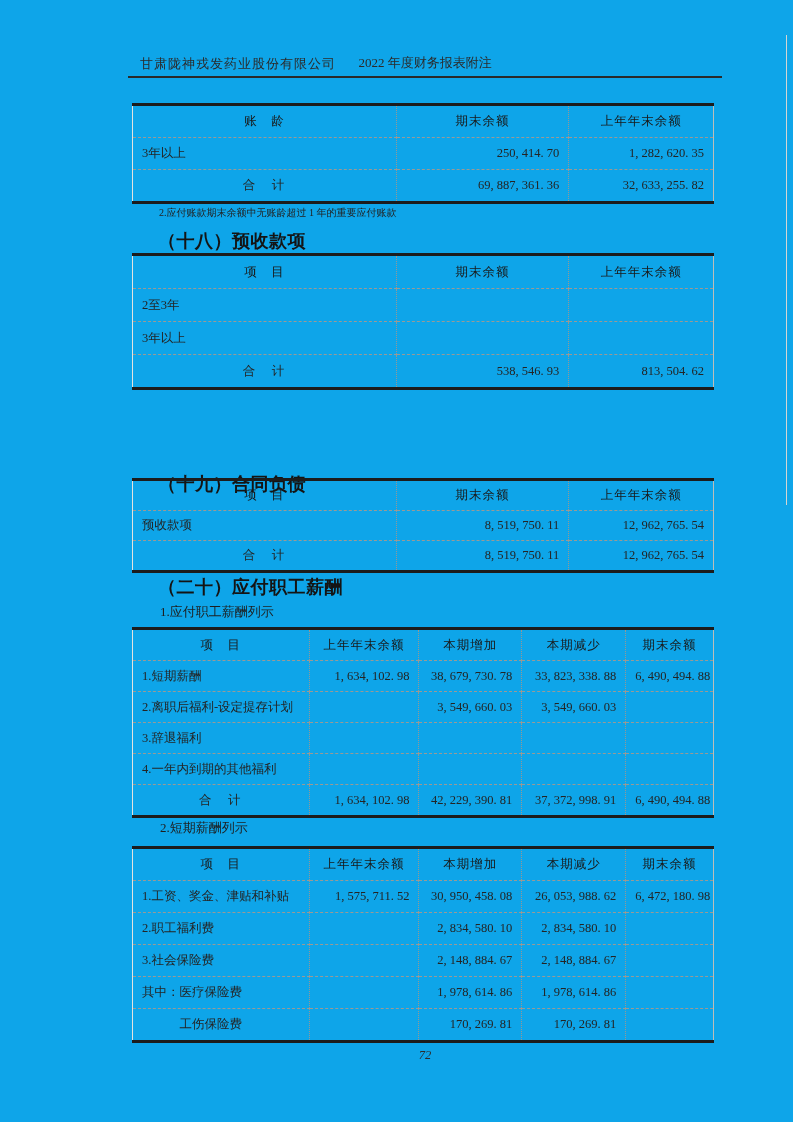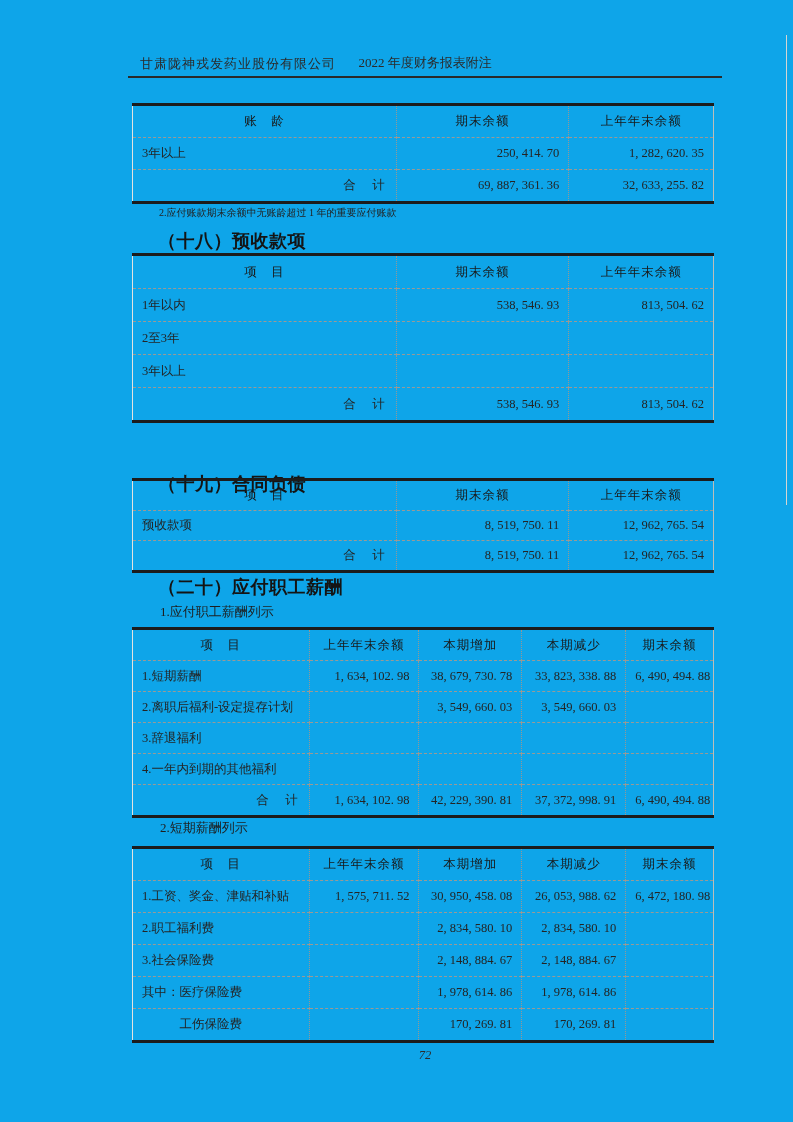--- a/index.html
+++ b/index.html
@@ -25,21 +25,21 @@
     border-left:1px solid #e3e3e0; border-right:1px solid #bdbdb8;
     font-size:12.5px; color:#242424;
   }
   table.doc th, table.doc td{
     padding:0 9px; font-weight:normal; overflow:hidden; white-space:nowrap;
   }
   table.doc th{text-align:center; color:#191919; letter-spacing:1px;}
   table.doc th:not(:first-child), table.doc td:not(:first-child){border-left:1px dotted #979792;}
   table.doc tbody td{border-top:1px dashed #9a9a95;}
   td.lbl{text-align:left; padding-left:7px;}
-  td.lbl.total{text-align:right; letter-spacing:2px;}
+  td.lbl.total{text-align:center; letter-spacing:2px;}
   td.num{text-align:right; padding-right:11px;}
   
   .c3 col:nth-child(1){width:45.4%}
   .c3 col:nth-child(2){width:29.7%}
   .c3 col:nth-child(3){width:24.9%}
   .c5 col:nth-child(1){width:30.4%}
   .c5 col:nth-child(2){width:18.9%}
   .c5 col:nth-child(3){width:17.7%}
   .c5 col:nth-child(4){width:17.9%}
   .c5 col:nth-child(5){width:15.1%}
@@ -100,25 +100,20 @@
       </colgroup>
   <thead>
         <tr>
           <th>项　目</th>
           <th>期末余额</th>
           <th>上年年末余额</th>
         </tr>
       </thead>
       <tbody>
         <tr>
-          <td class="lbl">1年以内</td>
-          <td class="num">538, 546. 93</td>
-          <td class="num">813, 504. 62</td>
-        </tr>
-        <tr>
           <td class="lbl">2至3年</td>
           <td class="num"></td>
           <td class="num"></td>
         </tr>
         <tr>
           <td class="lbl">3年以上</td>
           <td class="num"></td>
           <td class="num"></td>
         </tr>
         <tr>

